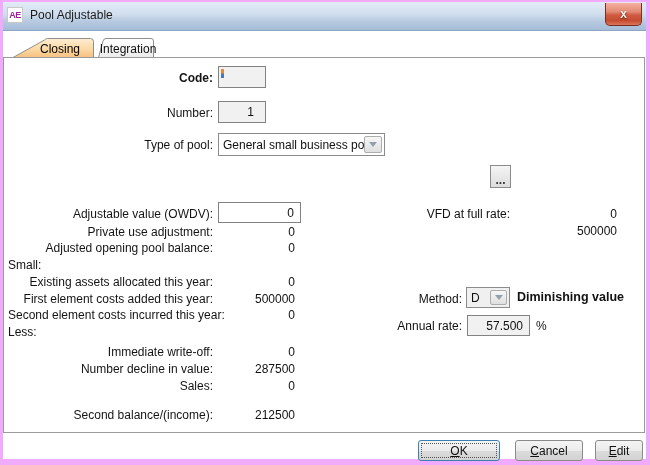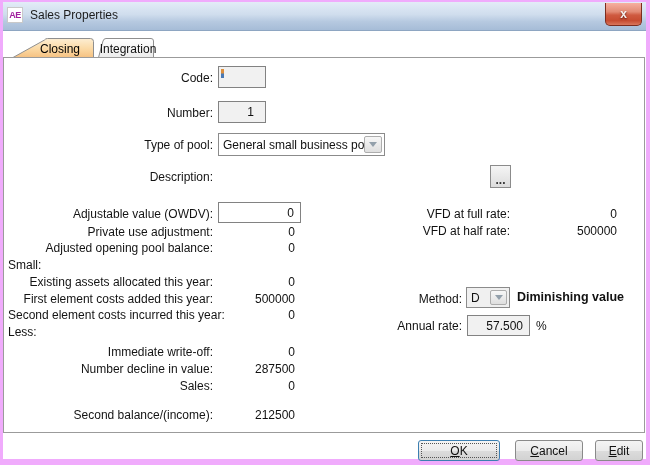--- a/index.html
+++ b/index.html
@@ -113,21 +113,21 @@
   .btn-edit { left:595px; width:48px; }
 </style>
 </head>
 <body>
 
 <div class="window">
   <div class="window-inner"></div>
 
   <div class="titlebar"></div>
   <div class="app-icon">AE</div>
-  <div class="title-text">Sales Properties</div>
+  <div class="title-text">Pool Adjustable</div>
   <div class="close-btn">x</div>
 
   <svg class="tab-svg" width="650" height="20" viewBox="0 0 650 20">
     <defs>
       <linearGradient id="gActive" x1="0" y1="0" x2="0" y2="1">
         <stop offset="0" stop-color="#fdeed3"></stop>
         <stop offset="0.55" stop-color="#fbd9a4"></stop>
         <stop offset="1" stop-color="#f6c181"></stop>
       </linearGradient>
       <linearGradient id="gInactive" x1="0" y1="0" x2="0" y2="1">
@@ -138,38 +138,37 @@
     <path d="M 13,19.5 L 44.5,2 Q 45.5,0.5 47.5,0.5 L 90.5,0.5 Q 93.5,0.5 93.5,3.5 L 93.5,19.5 Z" fill="url(#gActive)"></path>
     <path d="M 13,19.5 L 44.5,2 Q 45.5,0.5 47.5,0.5 L 90.5,0.5 Q 93.5,0.5 93.5,3.5 L 93.5,19.5" fill="none" stroke="#8f8f8f"></path>
     <path d="M 98.5,19.5 L 103,3 Q 103.7,0.5 106,0.5 L 151,0.5 Q 153.5,0.5 153.5,3 L 153.5,19.5 Z" fill="url(#gInactive)"></path>
     <path d="M 98.5,19.5 L 103,3 Q 103.7,0.5 106,0.5 L 151,0.5 Q 153.5,0.5 153.5,3 L 153.5,19.5" fill="none" stroke="#8f8f8f"></path>
   </svg>
   <div class="tab-hit tab-details active">Closing</div>
   <div class="tab-hit tab-integration">Integration</div>
 
   <div class="panel"></div>
 
-  <div class="lbl lbl-left" style="top:71px;">Code:</div>
+  <div class="lbl lbl-left" style="top:71px;font-weight:bold;">Code:</div>
   <div class="fieldbox" style="left:218px; top:66px; width:48px; height:22px;"></div>
   <div class="code-marker"></div>
 
   <div class="lbl lbl-left" style="top:106px;">Number:</div>
   <div class="fieldbox" style="left:218px; top:101px; width:48px; height:22px;">
     <div class="num">1</div>
   </div>
 
   <div class="lbl lbl-left" style="top:138px;">Type of pool:</div>
   <div class="combo" style="left:218px; top:133px; width:167px; height:23px;">
     <div class="combo-text">General small business pool</div>
     <div class="drop-btn">
       <div class="tri-down"></div>
     </div>
   </div>
 
-  <div class="lbl lbl-left" style="top:170px;">Description:</div>
   <div class="browse-btn">...</div>
 
   <div class="lbl lbl-left" style="top:207px;">Adjustable value (OWDV):</div>
   <div class="fieldbox white" style="left:218px; top:202px; width:83px; height:21px;">
     <div class="num-tight">0</div>
   </div>
 
   <div class="lbl lbl-left" style="top:225px;">Private use adjustment:</div>
   <div class="val" style="top:225px;">0</div>
 
@@ -197,21 +196,20 @@
 
   <div class="lbl lbl-left" style="top:379px;">Sales:</div>
   <div class="val" style="top:379px;">0</div>
 
   <div class="lbl lbl-left" style="top:408px;">Second balance/(income):</div>
   <div class="val" style="top:408px;">212500</div>
 
   <div class="rlbl" style="top:207px;">VFD at full rate:</div>
   <div class="rval" style="top:207px;">0</div>
 
-  <div class="rlbl" style="top:224px;">VFD at half rate:</div>
   <div class="rval" style="top:224px;">500000</div>
 
   <div class="rlbl" style="top:292px; width:132px; left:330px;">Method:</div>
   <div class="combo gray" style="left:466px; top:287px; width:44px; height:21px;">
     <div class="combo-text">D</div>
     <div class="drop-btn" style="height:15px; width:17px;">
       <div class="tri-down"></div>
     </div>
   </div>
   <div class="bold-note">Diminishing value</div>

